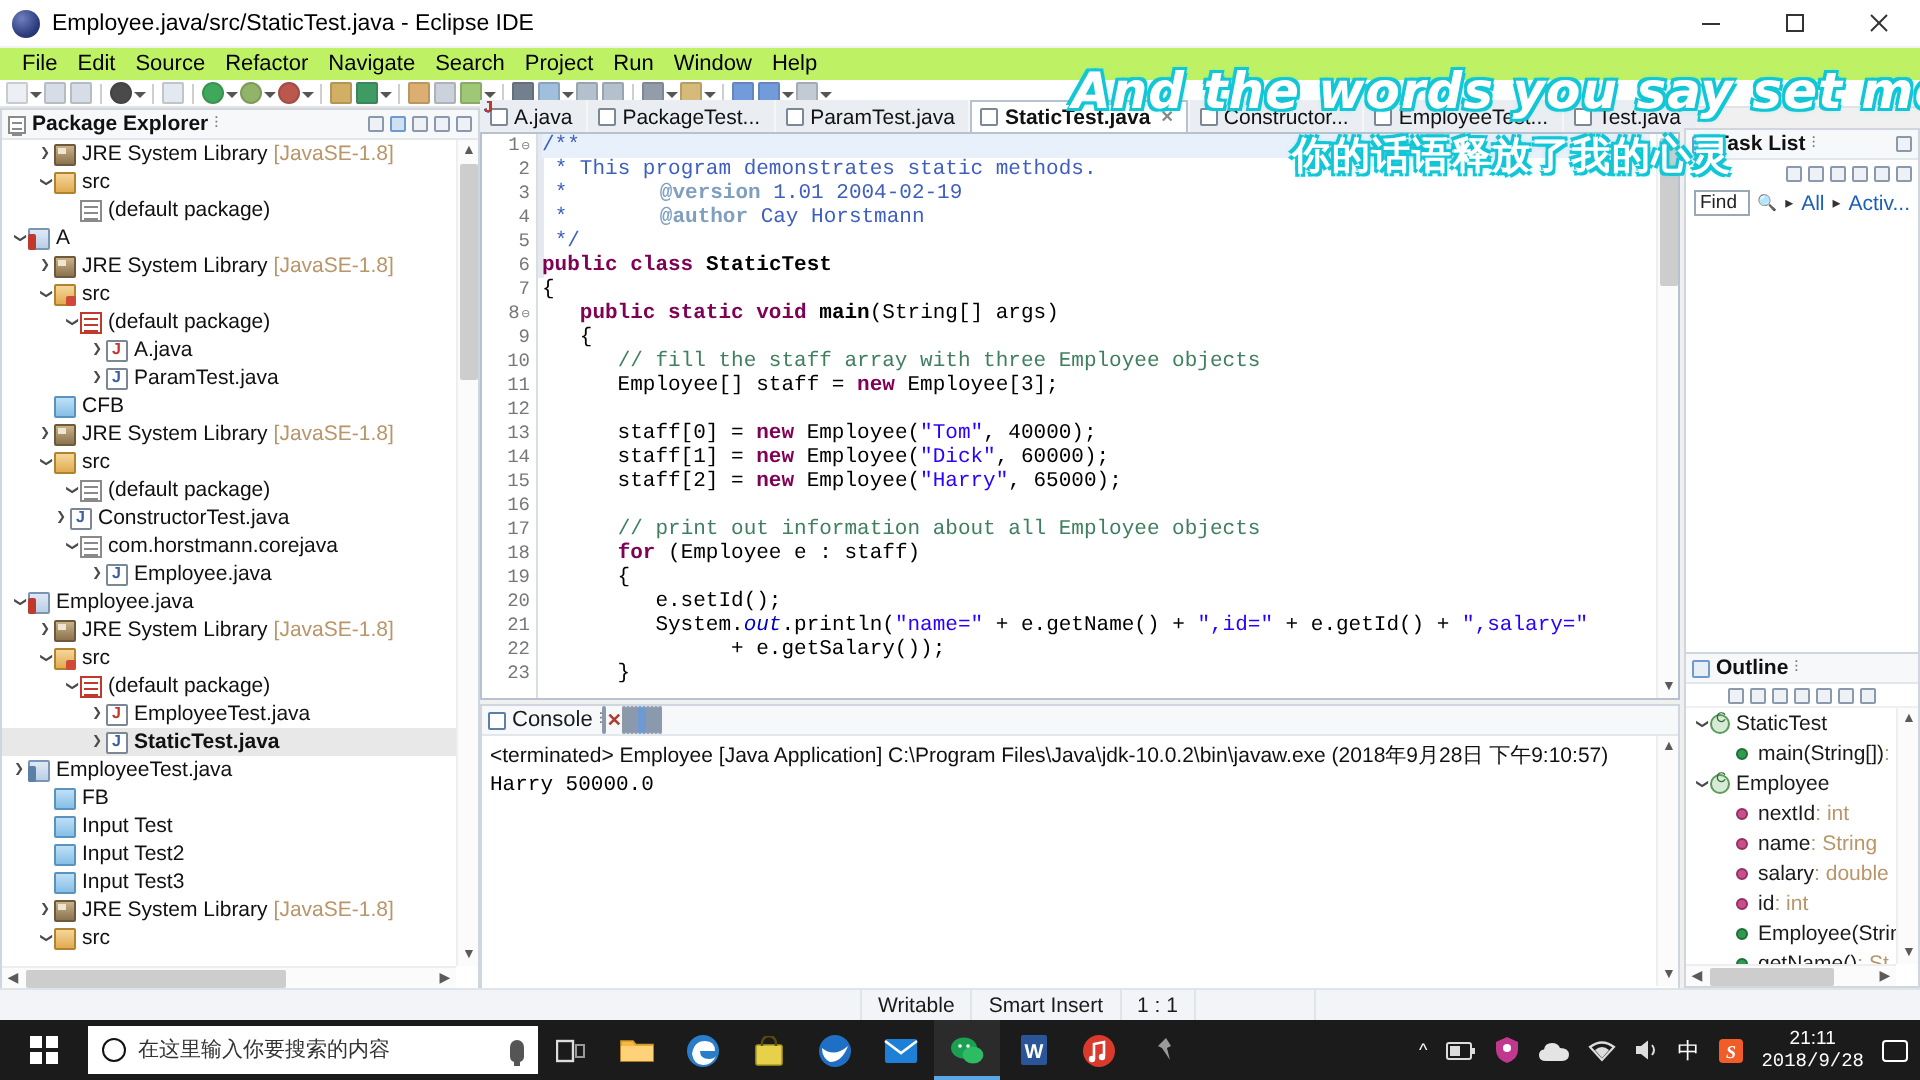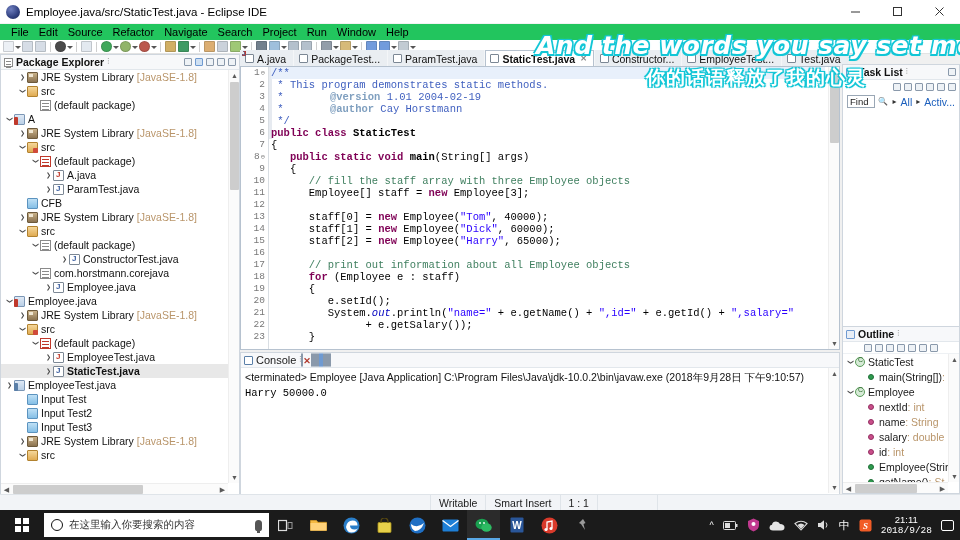--- a/index.html
+++ b/index.html
@@ -29,21 +29,21 @@
   .win-btns { margin-left:auto; display:flex; height:24px; }
   .win-btn {
     width:42px; height:24px; display:flex; align-items:center; justify-content:center;
     color:#333; font-size:12px; line-height:1;
   }
   .win-btn svg { display:block; }
 
   
   .menubar {
     position:absolute; left:0; top:24px; width:960px; height:16px;
-    background:#22c55e; display:flex; align-items:center; padding-left:6px;
+    background:#bef264; display:flex; align-items:center; padding-left:6px;
   }
   .menu-item { padding:0 5px; font-size:11px; color:#000; white-space:nowrap; }
 
   
   .toolbar {
     position:absolute; left:0; top:40px; width:960px; height:14px;
     background:#fff; display:flex; align-items:center; padding-left:2px;
     border-bottom:1px solid #e3e3e3;
   }
   .tbtn { width:11px; height:11px; margin:0 1px; flex:none; opacity:.85; border-radius:1px; }
@@ -373,21 +373,21 @@
           <div class="trow" style="padding-left: 17px;">
             <span class="arrow d"></span>
             <span class="ico ic-src"></span>
             <span class="lbl">src</span>
           </div>
           <div class="trow" style="padding-left: 30px;">
             <span class="arrow d"></span>
             <span class="ico ic-pkg"></span>
             <span class="lbl">(default package)</span>
           </div>
-          <div class="trow" style="padding-left: 59px;">
+          <div class="trow" style="padding-left: 25px;">
             <span class="arrow r"></span>
             <span class="ico ic-java"></span>
             <span class="lbl">ConstructorTest.java</span>
           </div>
           <div class="trow" style="padding-left: 30px;">
             <span class="arrow d"></span>
             <span class="ico ic-pkg"></span>
             <span class="lbl">com.horstmann.corejava</span>
           </div>
           <div class="trow" style="padding-left: 43px;">
@@ -423,20 +423,25 @@
           </div>
           <div class="trow sel" style="padding-left: 43px;">
             <span class="arrow r"></span>
             <span class="ico ic-java"></span>
             <span class="lbl bold">StaticTest.java</span>
           </div>
           <div class="trow" style="padding-left: 4px;">
             <span class="arrow r"></span>
             <span class="ico ic-proj"></span>
             <span class="lbl">EmployeeTest.java</span>
+          </div>
+          <div class="trow" style="padding-left: 17px;">
+            <span class="arrow"></span>
+            <span class="ico ic-folderblue"></span>
+            <span class="lbl">FB</span>
           </div>
           <div class="trow" style="padding-left: 17px;">
             <span class="arrow"></span>
             <span class="ico ic-folderblue"></span>
             <span class="lbl">Input Test</span>
           </div>
           <div class="trow" style="padding-left: 17px;">
             <span class="arrow"></span>
             <span class="ico ic-folderblue"></span>
             <span class="lbl">Input Test2</span>

